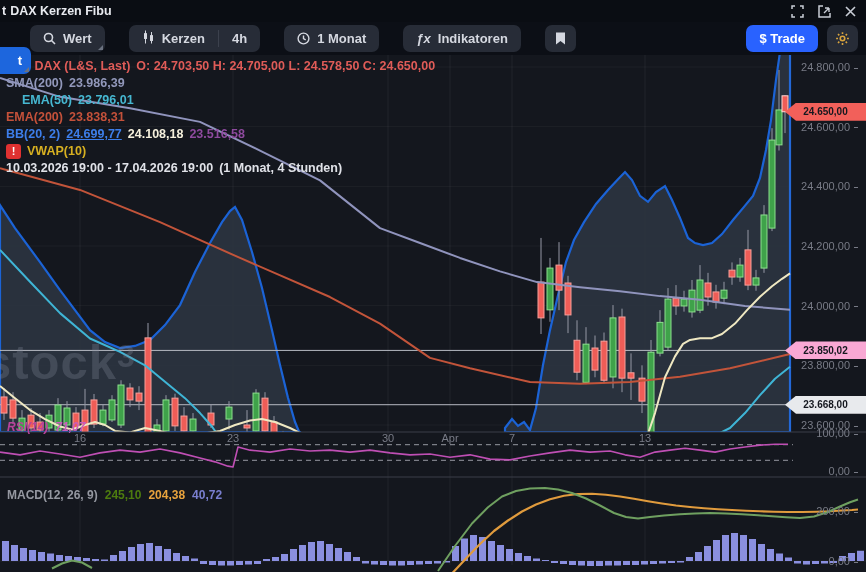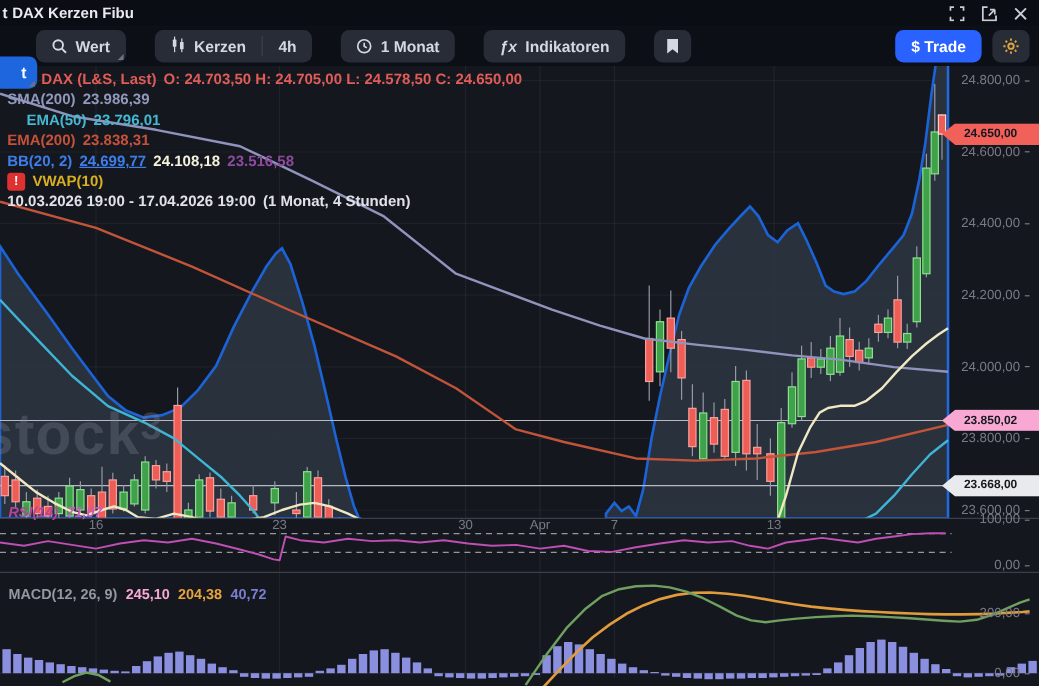--- a/index.html
+++ b/index.html
@@ -359,21 +359,21 @@
         <span>(1 Monat, 4 Stunden)</span>
       </div>
     </div>
 
     <div class="pane-label" style="top:420px;font-style:italic;">
       <span style="color:#b8439b;">RSI(14)</span>
       <span style="color:#c95cbc;">71,07</span>
     </div>
     <div class="pane-label" style="top:488px;">
       <span style="color:#9598a1;">MACD(12, 26, 9)</span>
-      <span style="color:#f9a8d4;">245,10</span>
+      <span style="color:#4d7c0f;">245,10</span>
       <span style="color:#e8a33d;">204,38</span>
       <span style="color:#7a7fd0;">40,72</span>
     </div>
 
     <div id="price-axis">
         <div class="axis-label" style="top: 67px;"><span>24.800,00</span><span class="tick"></span></div>
         <div class="axis-label" style="top: 126.667px;"><span>24.600,00</span><span class="tick"></span></div>
         <div class="axis-label" style="top: 186.333px;"><span>24.400,00</span><span class="tick"></span></div>
         <div class="axis-label" style="top: 246px;"><span>24.200,00</span><span class="tick"></span></div>
         <div class="axis-label" style="top: 305.667px;"><span>24.000,00</span><span class="tick"></span></div>

